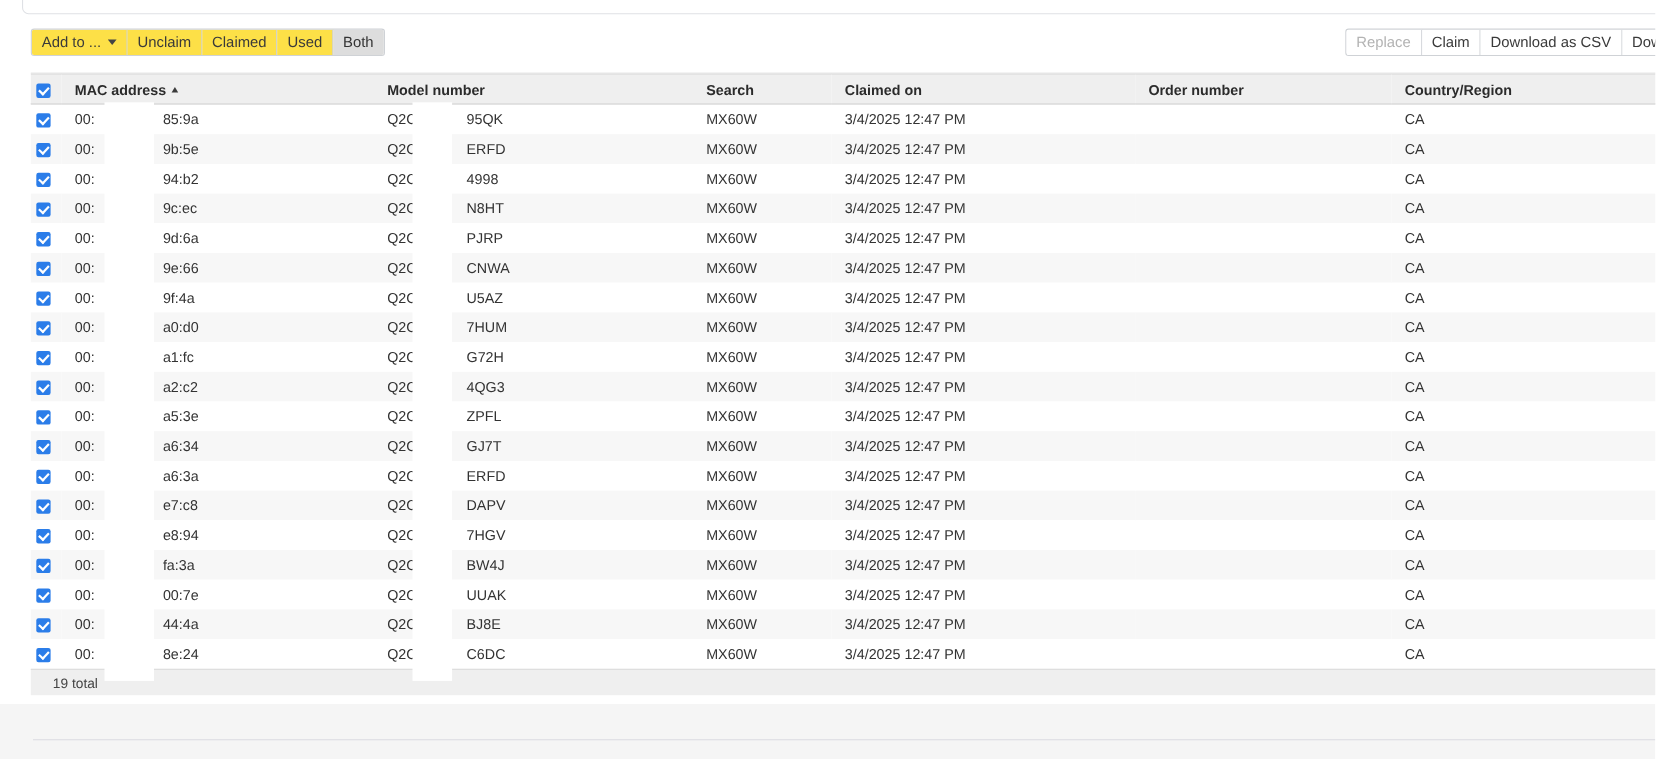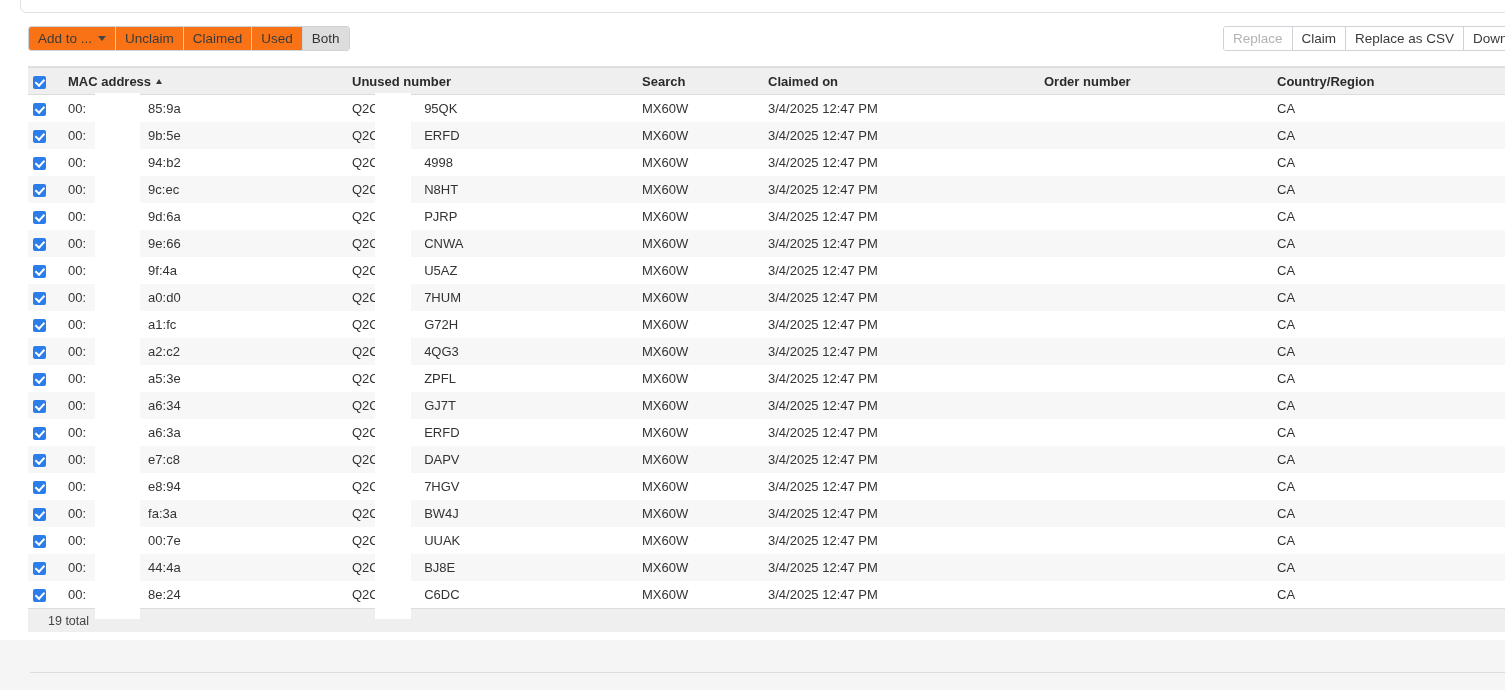--- a/index.html
+++ b/index.html
@@ -61,21 +61,21 @@
     background: #fff;
     height: 25px;
   }
   .btn-group .tbtn {
     display: flex;
     align-items: center;
     justify-content: center;
     padding: 0 9px;
     font-size: 13.5px;
     color: #3a3a3a;
-    background: #f97316;
+    background: #fde047;
     border: 0;
     border-right: 1px solid #cfd2d6;
     cursor: pointer;
     white-space: nowrap;
     font-family: "Liberation Sans", sans-serif;
     line-height: 1;
   }
   .btn-group .tbtn:last-child { border-right: 0; }
   .btn-group .tbtn.active { background: #dddddd; color: #333; }
   .caret {
@@ -285,21 +285,21 @@
         <button class="tbtn">Unclaim</button>
         <button class="tbtn">Claimed</button>
         <button class="tbtn">Used</button>
         <button class="tbtn active">Both</button>
       </div>
 
 
       <div class="right-group">
         <button class="tbtn disabled">Replace</button>
         <button class="tbtn">Claim</button>
-        <button class="tbtn">Replace as CSV</button>
+        <button class="tbtn">Download as CSV</button>
         <button class="tbtn">Download</button>
       </div>
     </div>
 
     <div class="table-wrap">
       <table class="inv">
         <colgroup>
           <col class="c-check">
             <col class="c-mac">
             <col class="c-serial">
@@ -312,21 +312,21 @@
           <tr>
             <th>
               <span class="chk"></span>
             </th>
             <th>
               <span class="cell-pad">
                 <span>MAC address</span><span class="sort-arrow"></span>
               </span>
             </th>
             <th>
-              <span class="cell-pad">Unused number</span>
+              <span class="cell-pad">Model number</span>
             </th>
             <th>
               <span class="cell-pad">Search</span>
             </th>
             <th>
               <span class="cell-pad">Claimed on</span>
             </th>
             <th>
               <span class="cell-pad">Order number</span>
             </th>

